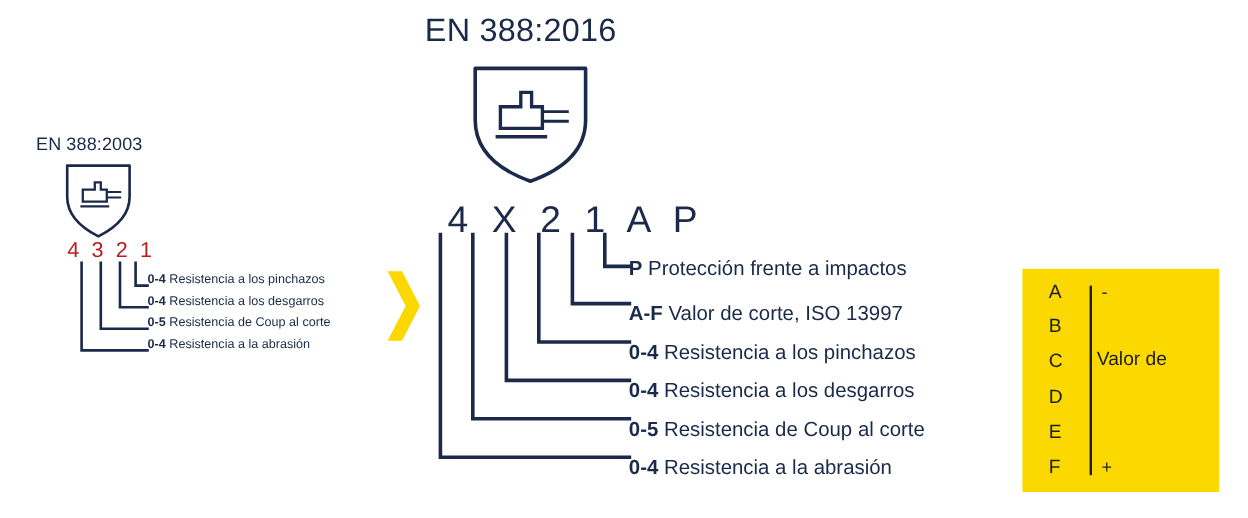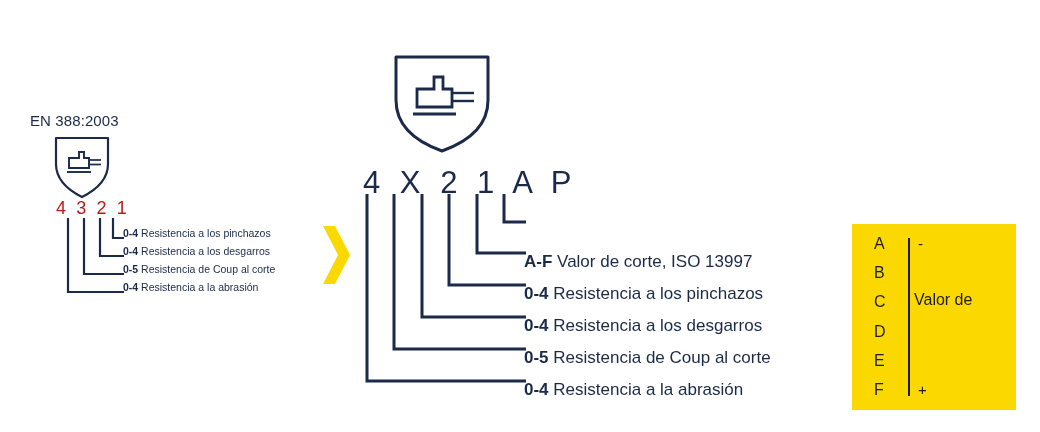--- a/index.html
+++ b/index.html
@@ -54,21 +54,21 @@
   
   #new-title {
     left: 354px; top: 10px;
     font-size: 27px;
     color: #1b2a4a;
     letter-spacing: 0.2px;
     white-space: nowrap;
   }
   #new-shield-wrap { left: 390px; top: 52px; }
   #new-code {
-    left: 363px; top: 165px;
+    left: 373px; top: 165px;
     font-size: 31px;
     color: #1b2a4a;
     letter-spacing: 5.5px;
     white-space: nowrap;
   }
   #new-brackets { left: 360px; top: 190px; }
   .new-label {
     font-size: 17px;
     color: #1b2a4a;
     white-space: nowrap;
@@ -172,20 +172,21 @@
     <b>0-4</b>
     <span>Resistencia a la abrasión</span>
   </div>
 
   <div class="abs" id="chevron">
     <svg width="40" height="62" viewBox="0 0 40 62">
       <path d="M7 2 H19 L34 31 L19 60 H7 L22 31 Z" fill="#FBD900"></path>
     </svg>
   </div>
 
+  <div class="abs" id="new-title">EN 388:2016</div>
 
   <div class="abs" id="new-shield-wrap">
     <svg width="104" height="104" viewBox="0 0 104 104">
       <path d="M6 5 H98 V48 C98 73 80 89 52 99 C24 89 6 73 6 48 Z" fill="none" stroke="#1b2a4a" stroke-width="3" stroke-linejoin="round"></path>
       <path d="M27 37 H44 V25 H53 V37 H62 V55 H27 Z" fill="none" stroke="#1b2a4a" stroke-width="2.8" stroke-linejoin="miter"></path>
       <line x1="62" y1="41" x2="84" y2="41" stroke="#1b2a4a" stroke-width="2.4"></line>
       <line x1="62" y1="49" x2="84" y2="49" stroke="#1b2a4a" stroke-width="2.4"></line>
       <line x1="23" y1="62" x2="66" y2="62" stroke="#1b2a4a" stroke-width="2.8"></line>
     </svg>
   </div>
@@ -202,20 +203,24 @@
       <path d="M89 4 V95 H166" fill="none" stroke="#1b2a4a" stroke-width="3" stroke-linejoin="miter"></path>
 
       <path d="M62 4 V127 H166" fill="none" stroke="#1b2a4a" stroke-width="3" stroke-linejoin="miter"></path>
 
       <path d="M34 4 V159 H166" fill="none" stroke="#1b2a4a" stroke-width="3" stroke-linejoin="miter"></path>
 
       <path d="M7 4 V191 H166" fill="none" stroke="#1b2a4a" stroke-width="3" stroke-linejoin="miter"></path>
     </svg>
   </div>
 
+  <div class="abs new-label" style="left:524px; top:215px;">
+    <b>P</b>
+    <span>Protección frente a impactos</span>
+  </div>
   <div class="abs new-label" style="left:524px; top:253px;text-align:center;">
     <b>A-F</b>
     <span>Valor de corte, ISO 13997</span>
   </div>
   <div class="abs new-label" style="left:524px; top:285px;">
     <b>0-4</b>
     <span>Resistencia a los pinchazos</span>
   </div>
   <div class="abs new-label" style="left:524px; top:317px;">
     <b>0-4</b>

